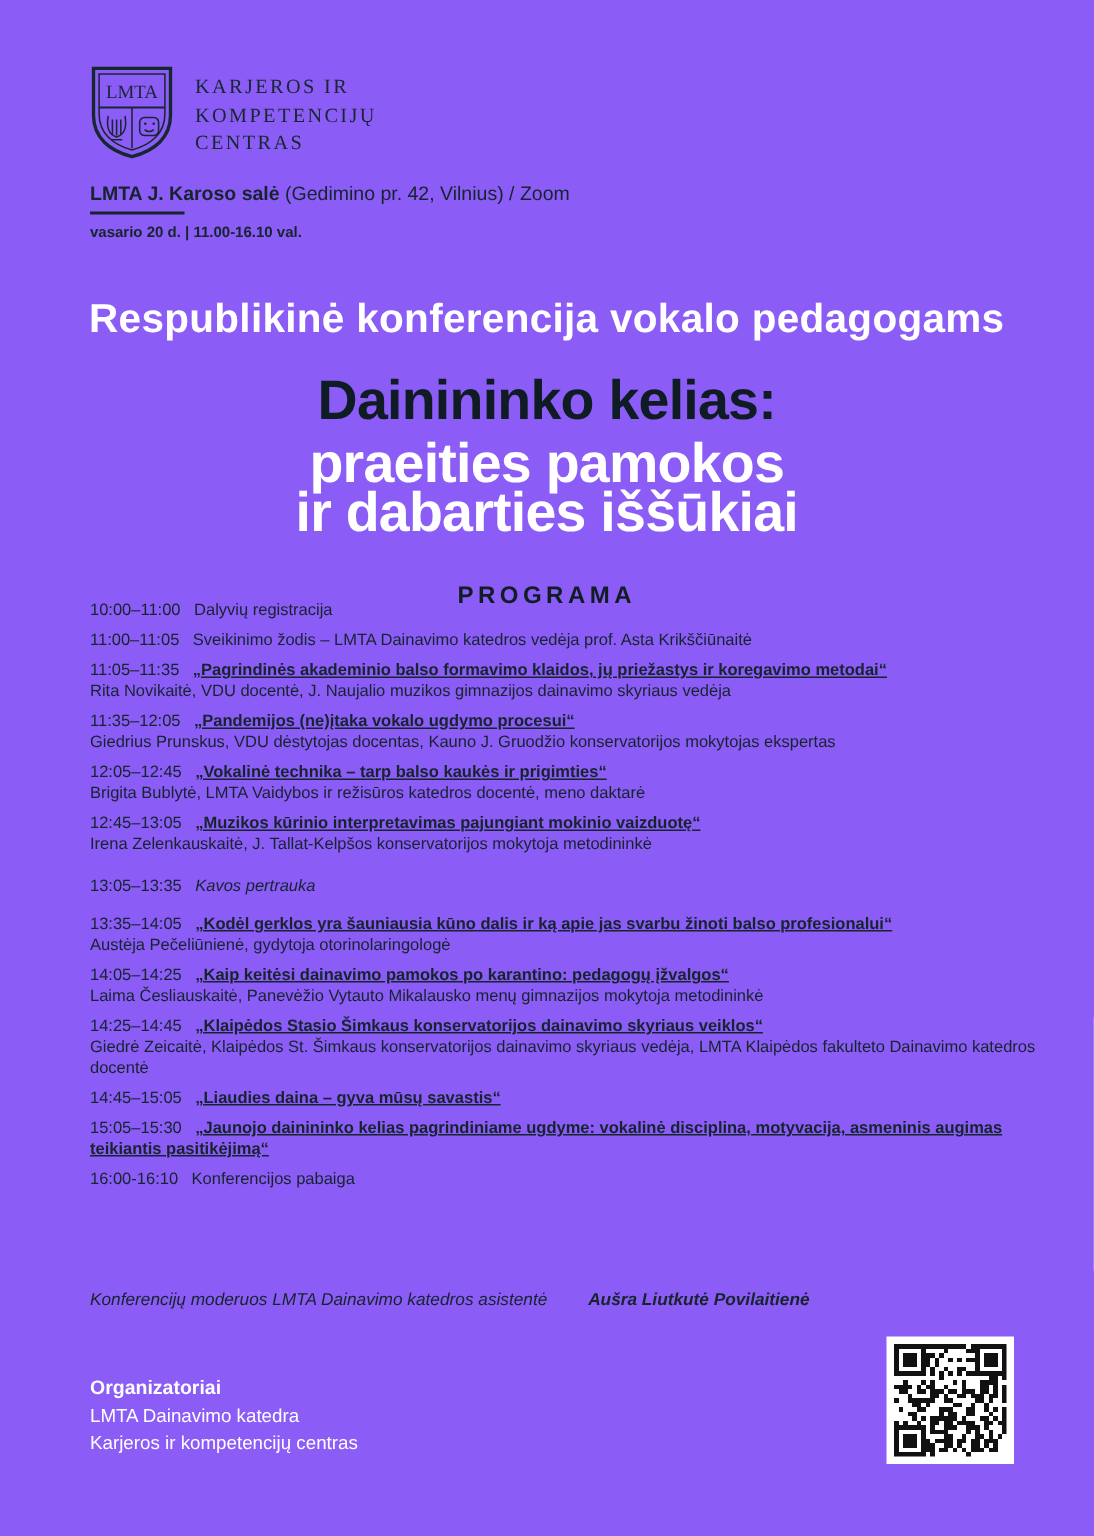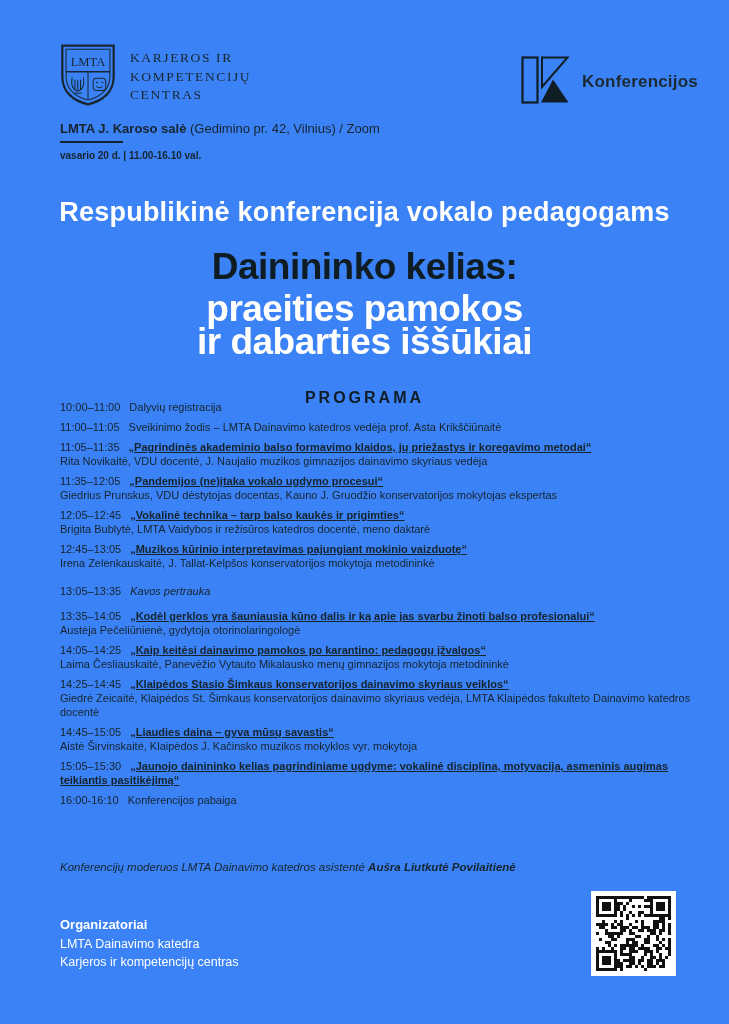--- a/index.html
+++ b/index.html
@@ -1,19 +1,19 @@
 <!DOCTYPE html>
 <html><head>
 <meta charset="utf-8">
 <style>
   * { margin:0; padding:0; box-sizing:border-box; }
   body { background:#cdeef5; }
   .poster {
     position:relative; width:729px; height:1024px; margin:0 auto;
-    background:#3b82f6; overflow:hidden;
+    background:#8b5cf6; overflow:hidden;
     font-family:"Liberation Sans", sans-serif; color:#15242D;
   }
   
   .brand-left { position:absolute; left:60px; top:43px; display:flex; gap:14px; align-items:flex-start; }
   .career-name {
     font-family:"Liberation Serif", serif; font-size:13.5px; line-height:1.38;
     letter-spacing:1.6px; color:#17272F; padding-top:6px;
   }
   .brand-right { position:absolute; left:521px; top:56px; display:flex; gap:11px; align-items:center; }
   .konf-label { font-size:17px; font-weight:bold; letter-spacing:0.2px; color:#1B2A33; }
@@ -34,21 +34,21 @@
   
   .schedule { position:absolute; left:60px; top:400px; width:651px; font-size:11px; line-height:14px; color:#15242D; }
   .entry { margin-bottom:6px; }
   .entry .time { margin-right:9px; }
   .entry .title { font-weight:bold;text-decoration:underline; }
   .entry.break { margin:14px 0 11px; }
   .entry.break .text { font-style:italic; }
 
   
   .moderator { position:absolute; left:60px; top:861px; font-size:11.5px; font-style:italic; color:#15242D; }
-  .moderator .name { font-weight:bold; }
+  .moderator .name { font-weight:bold;margin-left:24px; }
   .organizers { position:absolute; left:60px; top:916px; color:#FFFFFF; font-size:12.5px; line-height:1.42; }
   .organizers .head { font-weight:bold; font-size:13px; margin-bottom:2px; }
   .qr { position:absolute; left:591px; top:891px; width:85px; height:85px; background:#FFFFFF; padding:5px; }
 </style>
 </head>
 <body>
 
 <div class="poster">
 
   <div class="brand-left">
@@ -76,30 +76,20 @@
         </g>
       </svg>
     </span>
     <div class="career-name">
       <div>KARJEROS IR</div>
       <div>KOMPETENCIJŲ</div>
       <div>CENTRAS</div>
     </div>
   </div>
 
-  <div class="brand-right">
-    <span>
-      <svg width="50" height="48" viewBox="0 0 50 48" fill="none">
-        <rect x="1.5" y="1.5" width="15" height="45" stroke="#101D24" stroke-width="2.2"></rect>
-        <polygon points="21,1.5 46.5,1.5 21,31" stroke="#101D24" stroke-width="2" fill="none"></polygon>
-        <polygon points="20,46.5 47.5,46.5 32,23.5" fill="#101D24"></polygon>
-      </svg>
-    </span>
-    <span class="konf-label">Konferencijos</span>
-  </div>
 
   <div class="venue">
     <span class="b">LMTA J. Karoso salė</span><span> (Gedimino pr. 42, Vilnius) / Zoom</span>
   </div>
   <div class="rule"></div>
   <div class="date">vasario 20 d. | 11.00-16.10 val.</div>
 
   <div class="hero">
     <div class="kicker">Respublikinė konferencija vokalo pedagogams</div>
     <div class="title-black">Dainininko kelias:</div>
@@ -114,21 +104,21 @@
       <div class="entry"><span class="time">10:00–11:00</span><span class="text">Dalyvių registracija</span></div>
       <div class="entry"><span class="time">11:00–11:05</span><span class="text">Sveikinimo žodis – LMTA Dainavimo katedros vedėja prof. Asta Krikščiūnaitė</span></div>
       <div class="entry"><span class="time">11:05–11:35</span><span class="title">„Pagrindinės akademinio balso formavimo klaidos, jų priežastys ir koregavimo metodai“</span><div class="speaker">Rita Novikaitė, VDU docentė, J. Naujalio muzikos gimnazijos dainavimo skyriaus vedėja</div></div>
       <div class="entry"><span class="time">11:35–12:05</span><span class="title">„Pandemijos (ne)įtaka vokalo ugdymo procesui“</span><div class="speaker">Giedrius Prunskus, VDU dėstytojas docentas, Kauno J. Gruodžio konservatorijos mokytojas ekspertas</div></div>
       <div class="entry"><span class="time">12:05–12:45</span><span class="title">„Vokalinė technika – tarp balso kaukės ir prigimties“</span><div class="speaker">Brigita Bublytė, LMTA Vaidybos ir režisūros katedros docentė, meno daktarė</div></div>
       <div class="entry"><span class="time">12:45–13:05</span><span class="title">„Muzikos kūrinio interpretavimas pajungiant mokinio vaizduotę“</span><div class="speaker">Irena Zelenkauskaitė, J. Tallat-Kelpšos konservatorijos mokytoja metodininkė</div></div>
       <div class="entry break"><span class="time">13:05–13:35</span><span class="text">Kavos pertrauka</span></div>
       <div class="entry"><span class="time">13:35–14:05</span><span class="title">„Kodėl gerklos yra šauniausia kūno dalis ir ką apie jas svarbu žinoti balso profesionalui“</span><div class="speaker">Austėja Pečeliūnienė, gydytoja otorinolaringologė</div></div>
       <div class="entry"><span class="time">14:05–14:25</span><span class="title">„Kaip keitėsi dainavimo pamokos po karantino: pedagogų įžvalgos“</span><div class="speaker">Laima Česliauskaitė, Panevėžio Vytauto Mikalausko menų gimnazijos mokytoja metodininkė</div></div>
       <div class="entry"><span class="time">14:25–14:45</span><span class="title">„Klaipėdos Stasio Šimkaus konservatorijos dainavimo skyriaus veiklos“</span><div class="speaker">Giedrė Zeicaitė, Klaipėdos St. Šimkaus konservatorijos dainavimo skyriaus vedėja, LMTA Klaipėdos fakulteto Dainavimo katedros docentė</div></div>
-      <div class="entry"><span class="time">14:45–15:05</span><span class="title">„Liaudies daina – gyva mūsų savastis“</span><div class="speaker">Aistė Širvinskaitė, Klaipėdos J. Kačinsko muzikos mokyklos vyr. mokytoja</div></div>
+      <div class="entry"><span class="time">14:45–15:05</span><span class="title">„Liaudies daina – gyva mūsų savastis“</span></div>
       <div class="entry"><span class="time">15:05–15:30</span><span class="title">„Jaunojo dainininko kelias pagrindiniame ugdyme: vokalinė disciplina, motyvacija, asmeninis augimas teikiantis pasitikėjimą“</span></div>
       <div class="entry"><span class="time">16:00-16:10</span><span class="text">Konferencijos pabaiga</span></div>
     </div>
 
   <div class="moderator">
     <span>Konferencijų moderuos LMTA Dainavimo katedros asistentė </span><span class="name">Aušra Liutkutė Povilaitienė</span>
   </div>
 
   <div class="organizers">
     <div class="head">Organizatoriai</div>

